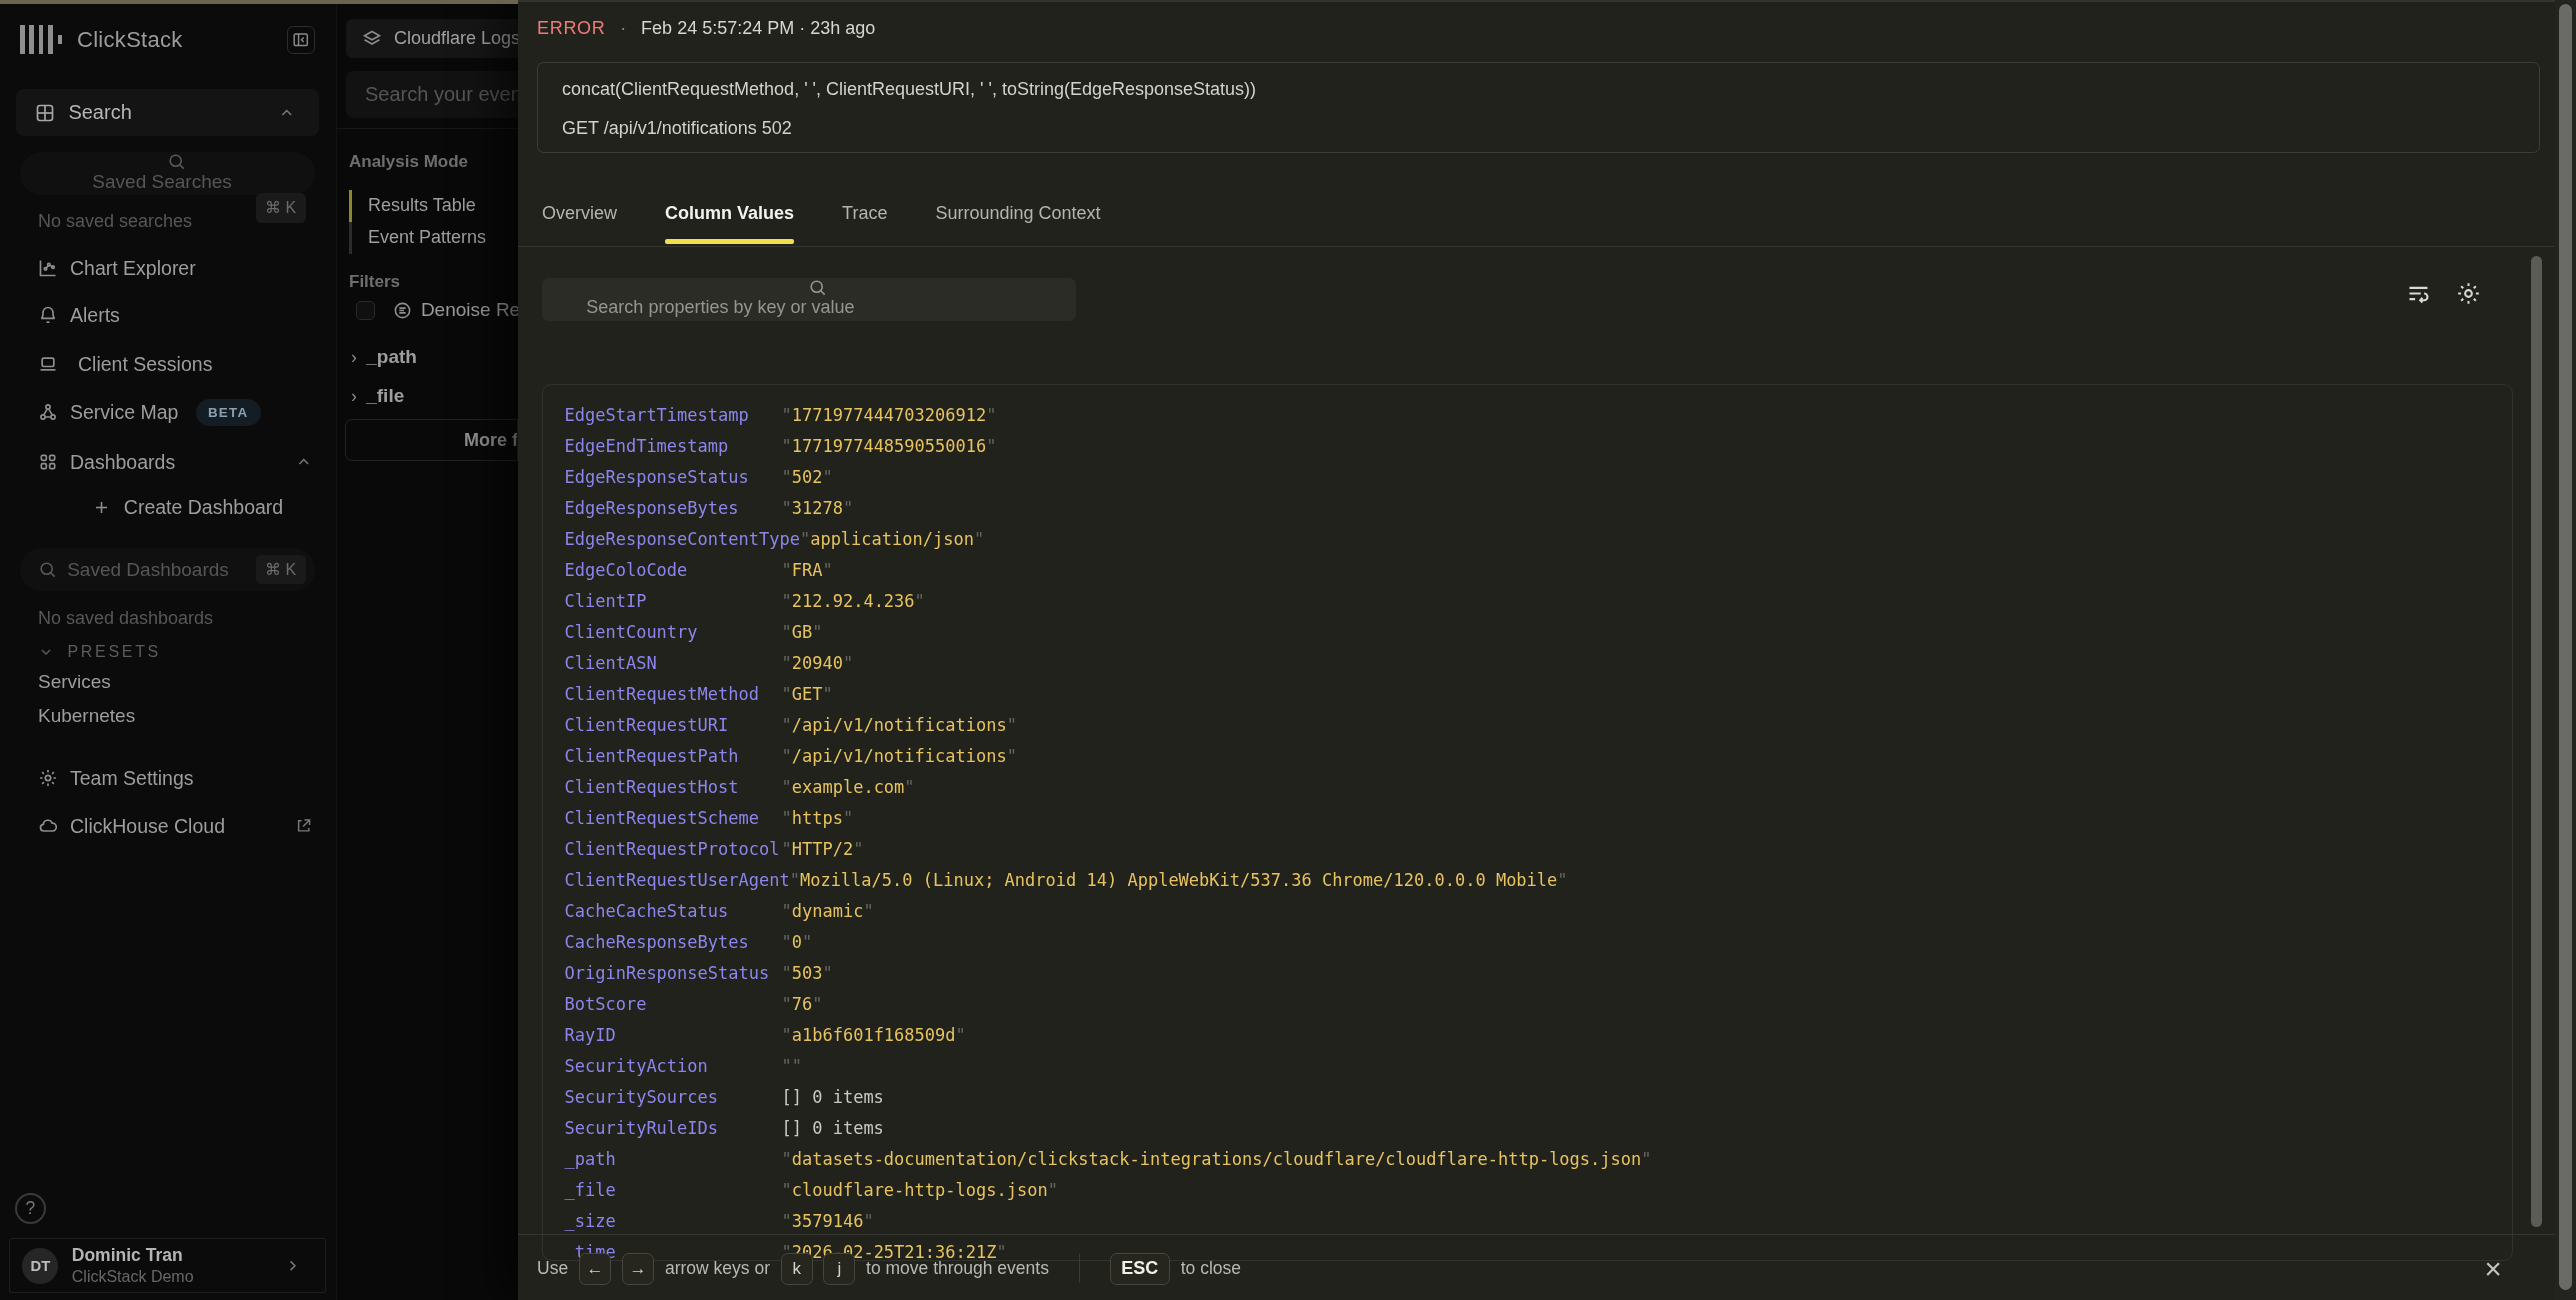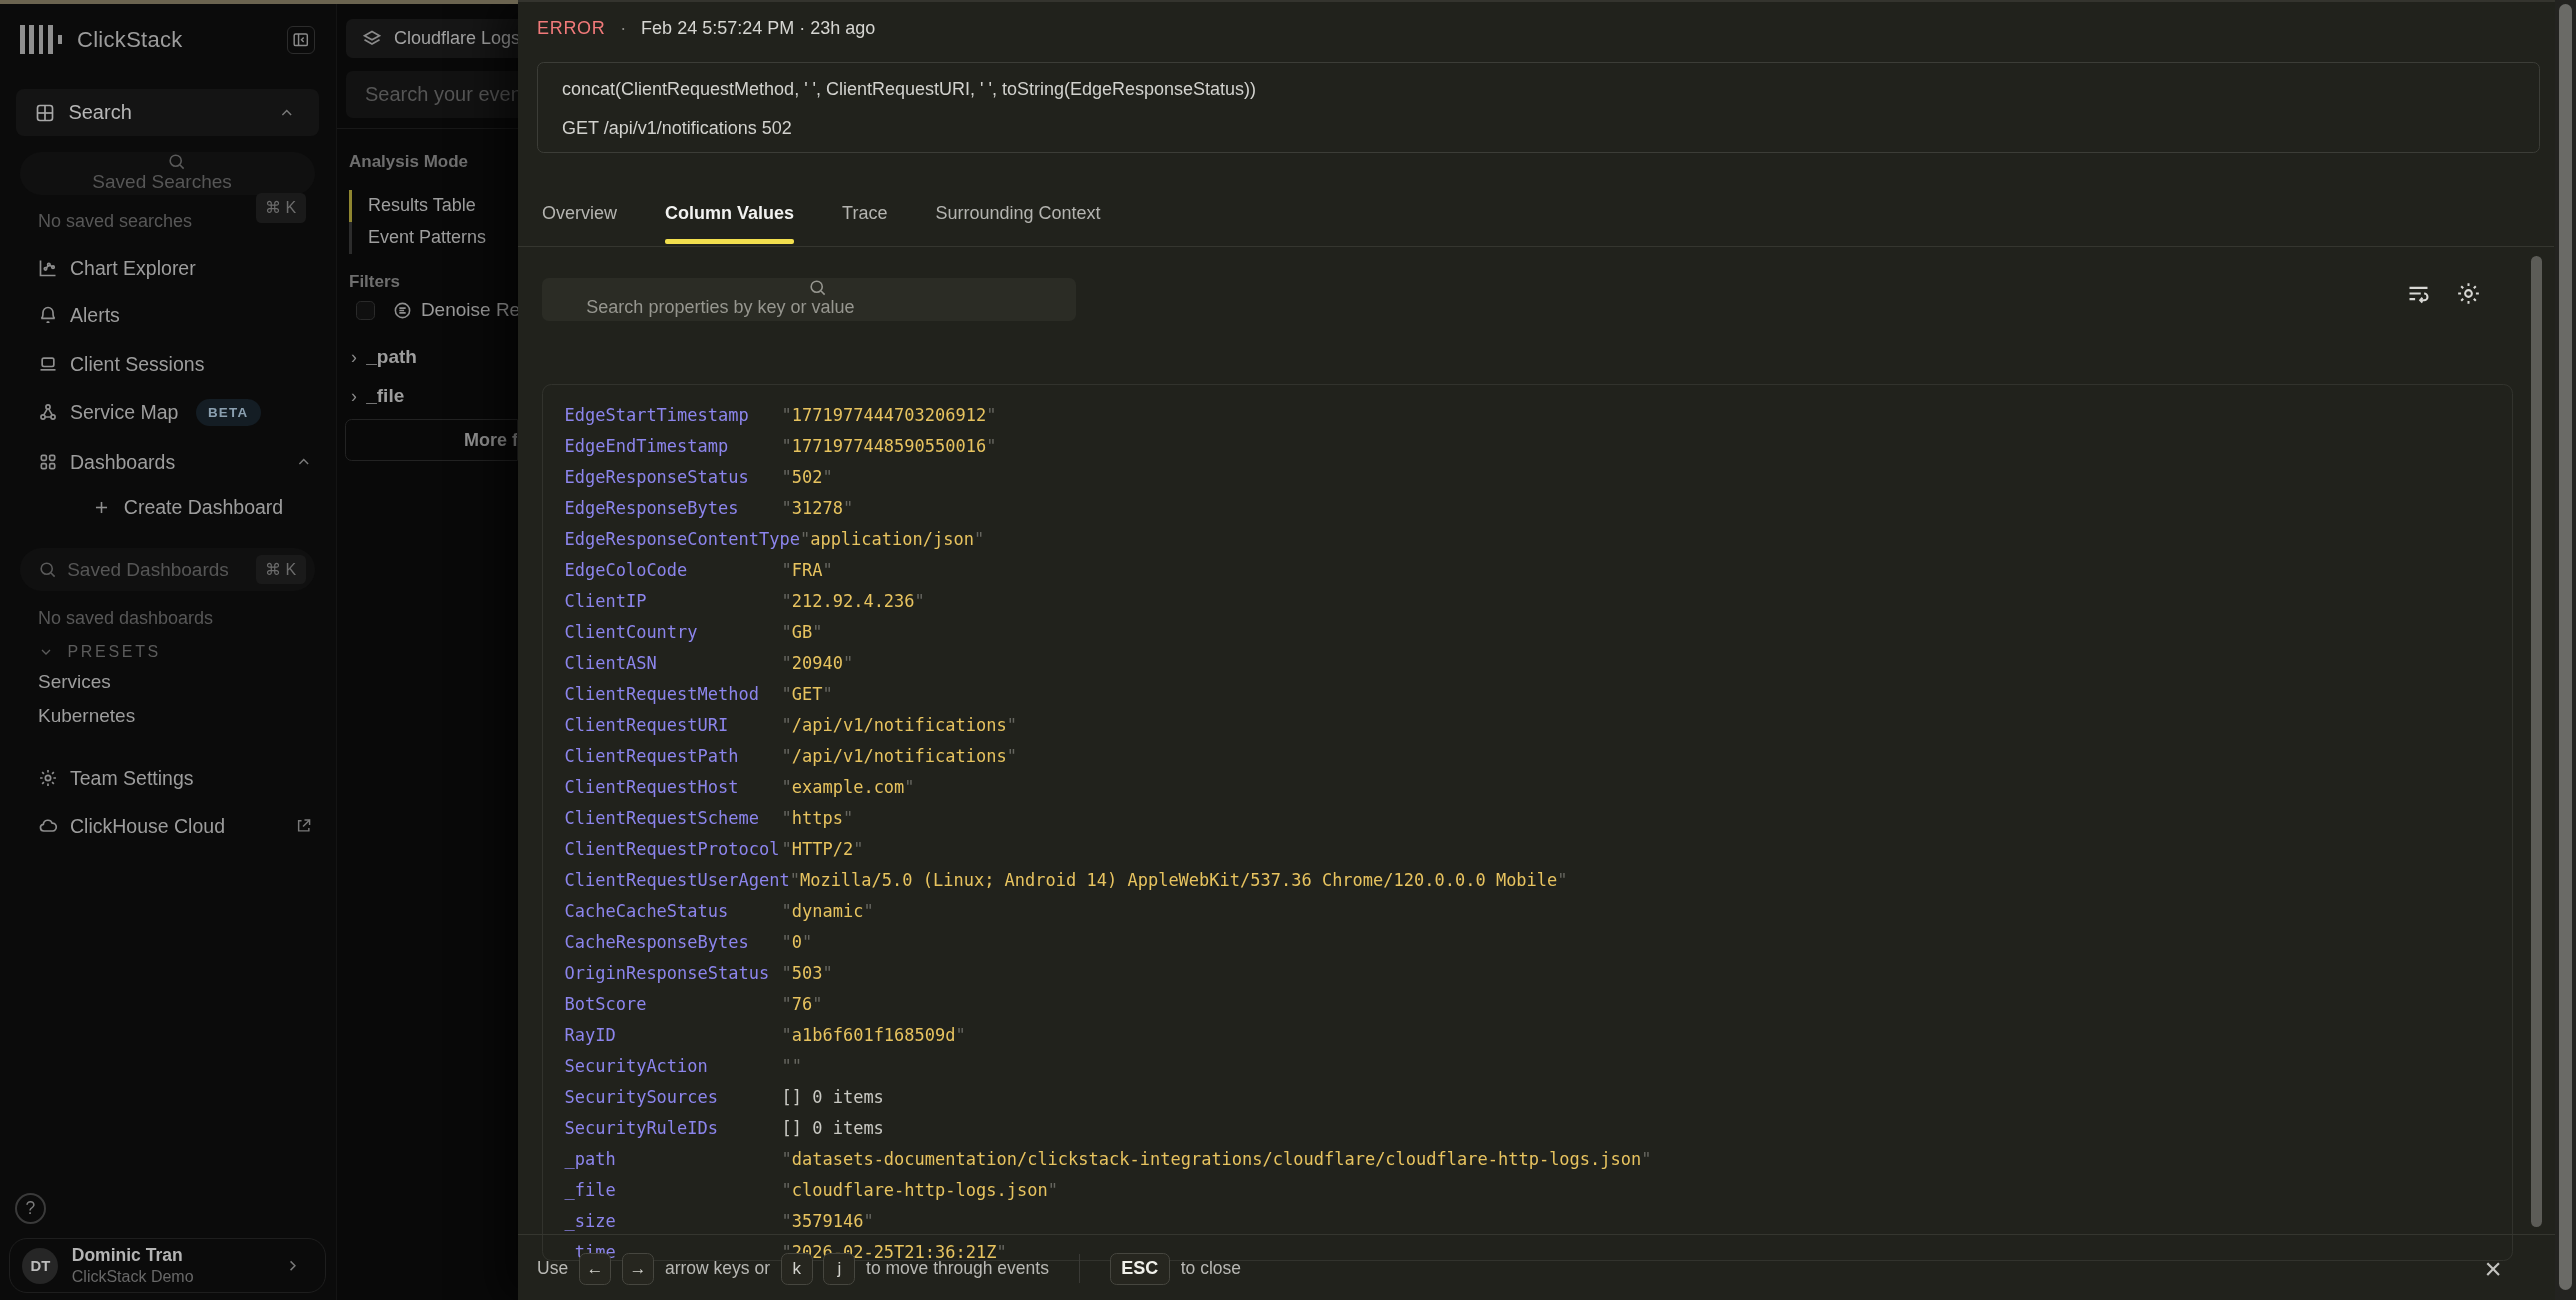--- a/index.html
+++ b/index.html
@@ -43,21 +43,21 @@
   .muted-note { position:absolute; left:38px; font-size:18px; color:#575757; }
 
   .beta-badge { margin-left:17.5px; background:#141d24; color:#8ba0b0; font-size:13.4px; font-weight:bold; letter-spacing:1.3px; padding:6px 12px; border-radius:671px; }
 
   .presets-row { position:absolute; left:38px; width:282px; height:32px; display:flex; align-items:center; color:#5c5c5c; }
   .presets-row .lbl { margin-left:13.4px; font-size:16px; letter-spacing:2.7px; color:#5c5c5c; }
   .preset-item { position:absolute; left:38px; font-size:19px; color:#9d9d9d; }
 
   .help-circle { position:absolute; left:14.8px; top:1193px; width:31px; height:31px; border:2px solid #3a3a3a; border-radius:50%; display:flex; align-items:center; justify-content:center; font-size:17.5px; color:#7a7a7a; }
 
-  .user-card { position:absolute; left:9.4px; top:1238px; width:317px; height:55px; border:1.3px solid #1e1e1e; border-radius:18px; display:flex; align-items:center; }
+  .user-card { position:absolute; left:9.4px; top:1238px; width:317px; height:55px; border:1.3px solid #1e1e1e; border-radius:2px; display:flex; align-items:center; }
   .avatar { margin-left:12px; width:36px; height:36px; border-radius:50%; background:#262626; color:#bcbcbc; font-size:14.8px; font-weight:bold; display:flex; align-items:center; justify-content:center; }
   .user-meta { margin-left:13.4px; }
   .user-name { font-size:17.5px; font-weight:bold; color:#b4b4b4; }
   .user-org { font-size:16px; color:#686868; margin-top:2.7px; }
 
   
   .cf-btn { position:absolute; left:346px; top:19px; width:172px; height:39px; background:#161616; border-radius:6.7px 0 0 6.7px; display:flex; align-items:center; overflow:hidden; }
   .cf-btn .ic { margin-left:16px; color:#8a8a8a; }
   .cf-btn .lbl { margin-left:12px; font-size:18px; color:#a2a2a2; white-space:nowrap; }
   .mid-search { position:absolute; left:346px; top:71px; width:172px; height:47px; background:#121212; border-radius:6.7px 0 0 6.7px; display:flex; align-items:center; overflow:hidden; }
@@ -186,21 +186,21 @@
   <div class="srow" style="top:295px;">
     <span class="ic">
       <svg width="20" height="20" viewBox="0 0 24 24" fill="none" stroke="currentColor" stroke-width="2">
           <path d="M18 9a6 6 0 0 0-12 0c0 6-2 7-2 7h16s-2-1-2-7"></path>
           <path d="M10.5 20a2 2 0 0 0 3 0"></path>
         </svg>
     </span>
     <span class="lbl">Alerts</span>
   </div>
 
-  <div class="srow" style="top:344px;">
+  <div class="srow" style="top:344px;gap:8px;">
     <span class="ic">
       <svg width="20" height="20" viewBox="0 0 24 24" fill="none" stroke="currentColor" stroke-width="2">
           <rect x="5" y="5" width="14" height="10" rx="2"></rect>
           <line x1="3" y1="19" x2="21" y2="19"></line>
         </svg>
     </span>
     <span class="lbl">Client Sessions</span>
   </div>
 
   <div class="srow" style="top:392px;">

